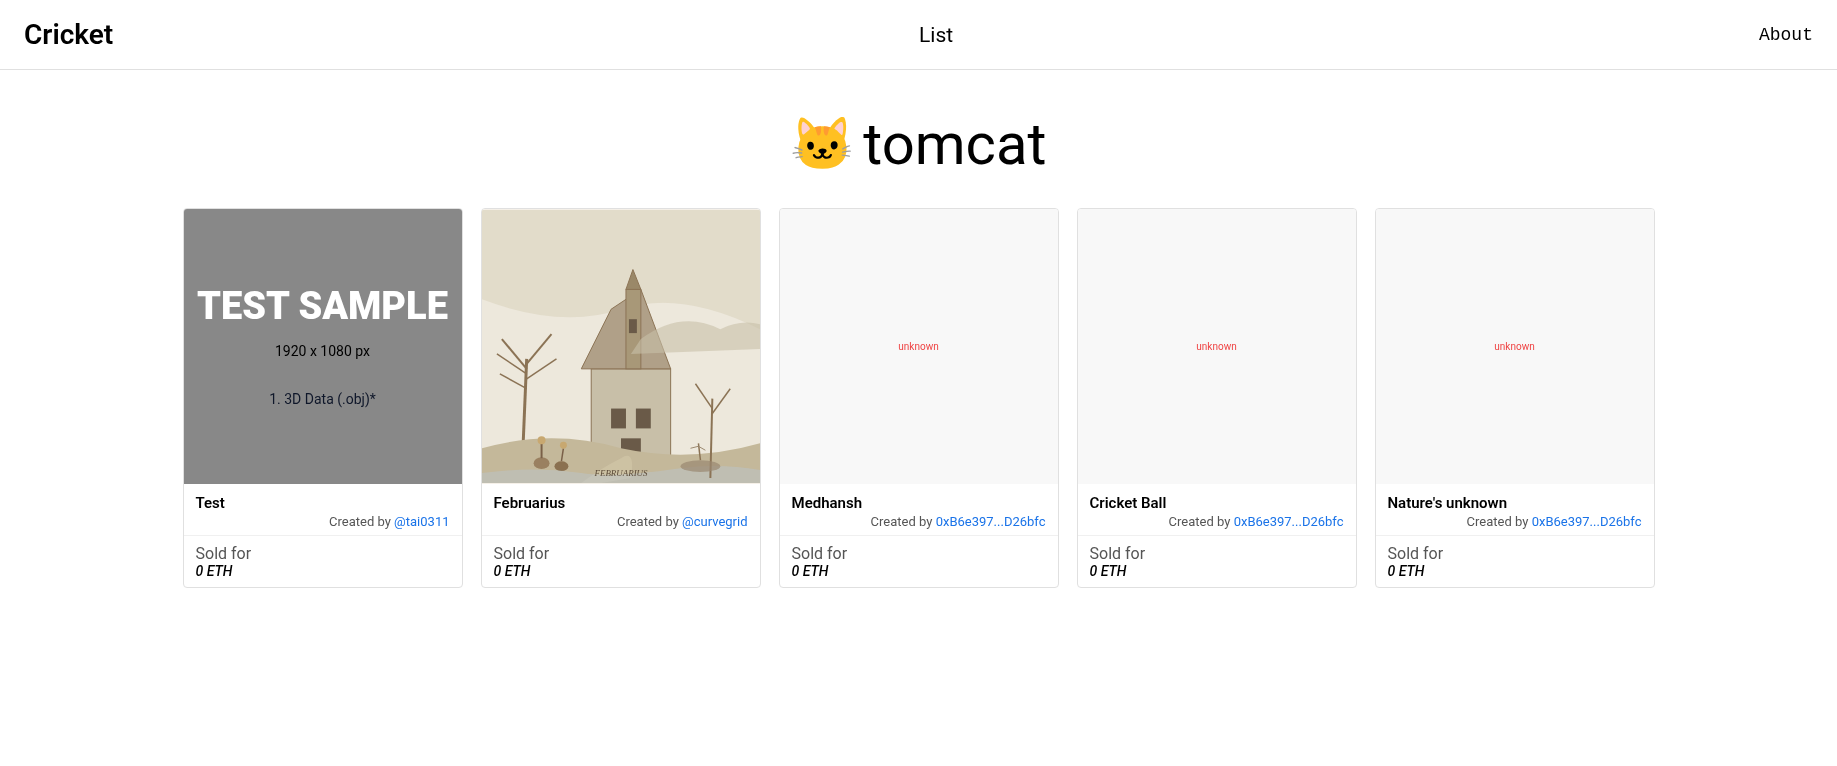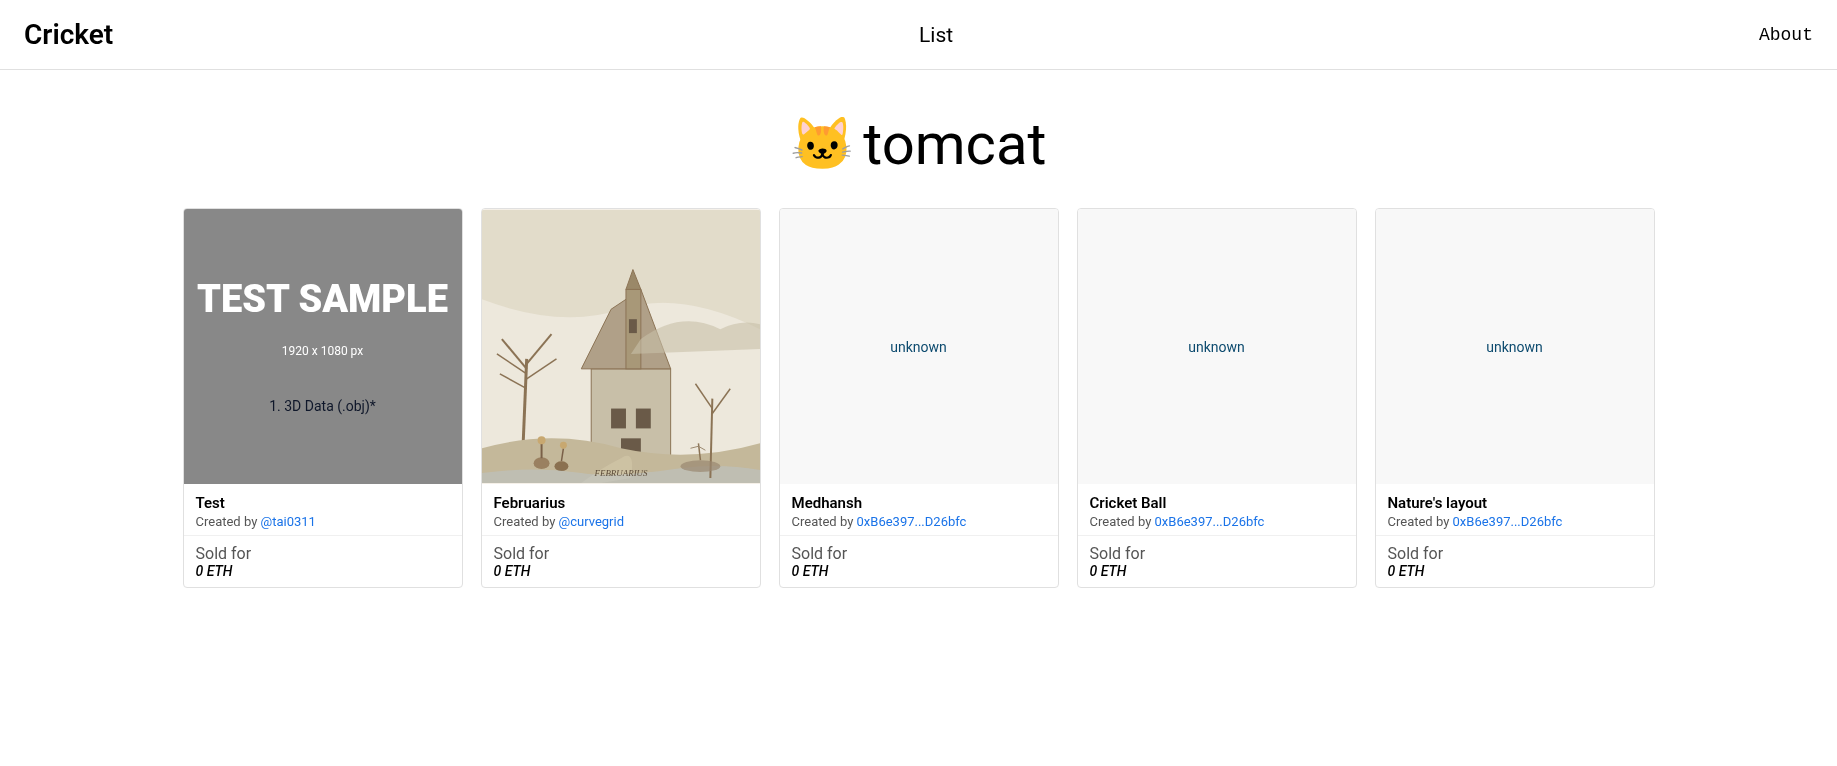--- a/index.html
+++ b/index.html
@@ -68,65 +68,66 @@
       display: flex;
       align-items: center;
       justify-content: center;
       background: #888;
       position: relative;
       overflow: hidden;
     }
     .card-image.test-sample {
       background: #888;
       flex-direction: column;
-      gap: 24px;
+      gap: 16px;
     }
     .test-sample-title {
       font-size: 38px;
       font-weight: 900;
       color: #fff;
       text-transform: uppercase;
       text-align: center;
       line-height: 1.1;
     }
     .test-sample-dims {
-      font-size: 12px;
-      color: #ffffff;
+      font-size: 14px;
+      color: #000000;
       text-align: right;
     }
     .test-sample-type {
       font-size: 14px;
       color: #0f172a;
       text-align: center;
     }
     .card-image.unknown-img {
       background: #f8f8f8;
     }
     .unknown-text {
-      font-size: 14px;
-      color: #0c4a6e;
+      font-size: 10px;
+      color: #ef4444;
     }
     .februarius-img {
       background: #f5f0e8;
       display: flex;
       align-items: center;
       justify-content: center;
     }
     .card-info {
       padding: 10px 12px 6px;
       border-bottom: 1px solid #f0f0f0;
     }
     .card-title {
       font-size: 15px;
       font-weight: 600;
       margin-bottom: 2px;
     }
     .card-creator {
       font-size: 13px;
       color: #555;
+      text-align: right;
     }
     .card-creator a {
       color: #1a73e8;
       text-decoration: none;
     }
     .card-sold {
       padding: 8px 12px;
     }
     .sold-label {
       font-size: 16px;
@@ -261,21 +262,21 @@
       <div class="card-sold">
         <div class="sold-label">Sold for</div>
         <div class="sold-value">0 ETH</div>
       </div>
     </div>
     <div class="card">
       <div class="card-image unknown-img">
         <span class="unknown-text">unknown</span>
       </div>
       <div class="card-info">
-        <div class="card-title">Nature's layout</div>
+        <div class="card-title">Nature's unknown</div>
         <div class="card-creator">Created by <a>0xB6e397...D26bfc</a></div>
       </div>
       <div class="card-sold">
         <div class="sold-label">Sold for</div>
         <div class="sold-value">0 ETH</div>
       </div>
     </div>
   </div>
 
 </body></html>

